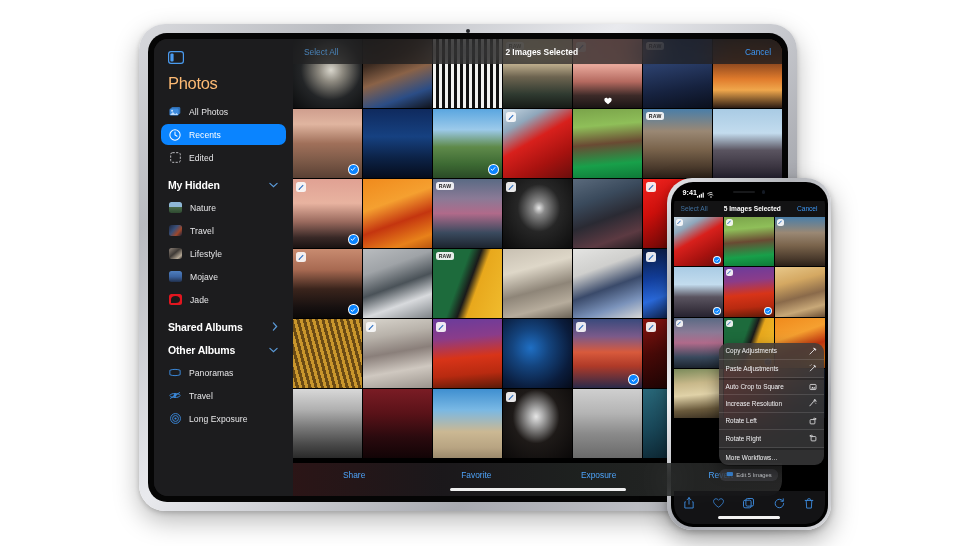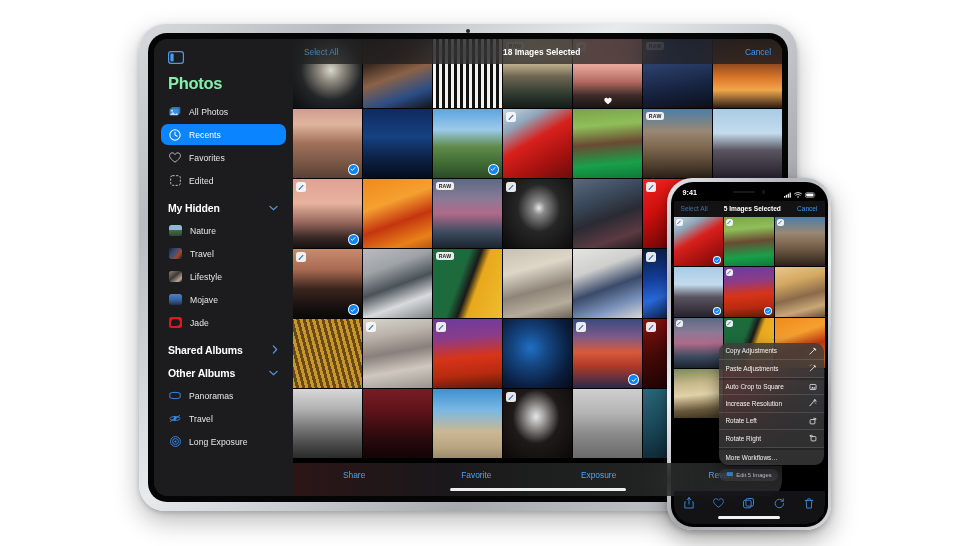--- a/index.html
+++ b/index.html
@@ -33,21 +33,21 @@
   }
 
   
   .sidebar {
     width: 139px; flex: 0 0 139px; background: #1c1c1e; height: 100%;
     padding: 9px 7px 0 7px; position: relative; overflow: hidden;
   }
   .sb-toggle { width: 16px; height: 13px; margin: 3px 0 0 7px; position: relative; }
   .sb-toggle svg { display:block; }
   .sb-title {
-    color: #86efac; font-size: 16.5px; font-weight: bold; letter-spacing: -0.3px;
+    color: #fdba74; font-size: 16.5px; font-weight: normal; letter-spacing: -0.3px;
     margin: 10px 0 8px 7px;
   }
   .sb-item {
     display: flex; align-items: center; gap: 8px; height: 21px;
     padding: 0 8px; border-radius: 7px; margin-bottom: 2px;
   }
   .sb-item.active { background: #0a84ff; }
   .sb-label { color: #e6e6e8; font-size: 8.6px; letter-spacing: .05px; white-space: nowrap; }
   .sb-item.active .sb-label { color: #fff; text-align: center; }
   .sb-ico { width: 12px; height: 12px; flex: 0 0 12px; display:flex; align-items:center; justify-content:center; }
@@ -126,21 +126,21 @@
   }
   .notch {
     position:absolute; top:0; left:50%; transform:translateX(-50%);
     width:74px; height:15px; background:#000; border-radius:0 0 9px 9px; z-index:40;
     display:flex; align-items:center; justify-content:center; gap:7px;
   }
   .notch .spk { width:22px; height:2.4px; border-radius:2px; background:#17181a; }
   .notch .cam { width:3.6px; height:3.6px; border-radius:50%; background:#141a24; }
   .statusbar {
     position:absolute; top:0; left:0; right:0; height:16px; z-index:35;
-    display:flex; align-items:center; justify-content:space-between; padding:0 9px;
+    display:flex; align-items:center; justify-content:flex-start; padding:0 9px;
   }
   .statusbar .time { color:#fff; font-size:7.2px; font-weight:bold; }
   .statusbar .right { display:flex; align-items:center; gap:2.2px; }
   .ph-topbar {
     position:absolute; top:16px; left:0; right:0; height:16px; z-index:34;
     backdrop-filter: blur(12px); background: rgba(30,30,32,.62);
     display:flex; align-items:center; padding:0 7px;
   }
   .ph-topbar .mid { flex:1; text-align:center; color:#fff; font-size:6.6px; font-weight:600; }
   .ph-link { color:#3d97f5; font-size:6.6px; }
@@ -222,28 +222,20 @@
           <div class="sb-item active">
             <span class="sb-ico">
               <svg viewBox="0 0 14 14" width="12" height="12">
                 <circle cx="7" cy="7" r="6" fill="none" stroke="#fff" stroke-width="1.2"></circle>
                 <path d="M7 3.6 V7 L9.4 8.4" fill="none" stroke="#fff" stroke-width="1.2" stroke-linecap="round"></path>
               </svg>
             </span>
             <span class="sb-label">Recents</span>
           </div>
 
-          <div class="sb-item">
-            <span class="sb-ico">
-              <svg viewBox="0 0 14 13" width="12" height="11">
-                <path d="M7 12 C2 8.6 0.6 6.2 0.6 4.2 C0.6 2.3 2 1 3.7 1 C5 1 6.3 1.8 7 3 C7.7 1.8 9 1 10.3 1 C12 1 13.4 2.3 13.4 4.2 C13.4 6.2 12 8.6 7 12 Z" fill="none" stroke="#c8c8cc" stroke-width="1.1"></path>
-              </svg>
-            </span>
-            <span class="sb-label">Favorites</span>
-          </div>
 
           <div class="sb-item">
             <span class="sb-ico">
               <svg viewBox="0 0 13 13" width="11" height="11">
                 <rect x="0.8" y="0.8" width="11.4" height="11.4" rx="2.2" fill="none" stroke="#c8c8cc" stroke-width="1.1" stroke-dasharray="2.6 1.6"></rect>
               </svg>
             </span>
             <span class="sb-label">Edited</span>
           </div>
 
@@ -561,21 +553,21 @@
                   <div class="img" style="background: linear-gradient(170deg, rgb(42, 106, 124) 0%, rgb(26, 74, 92) 50%, rgb(12, 36, 48) 100%);"></div>
                 </div>
                 <div class="cell">
                   <div class="img" style="background: linear-gradient(170deg, rgb(138, 106, 60) 0%, rgb(90, 66, 36) 55%, rgb(42, 30, 16) 100%);"></div>
                 </div>
               </div>
           </div>
 
           <div class="ipad-topbar">
             <span class="tb-link dim">Select All</span>
-            <span class="mid">18 Images Selected</span>
+            <span class="mid">2 Images Selected</span>
             <span class="tb-link">Cancel</span>
           </div>
 
           <div class="ipad-bottombar">
             <span class="bb">Share</span>
             <span class="bb">Favorite</span>
             <span class="bb">Exposure</span>
             <span class="bb">Revert</span>
           </div>
           <div class="home-ind"></div>

